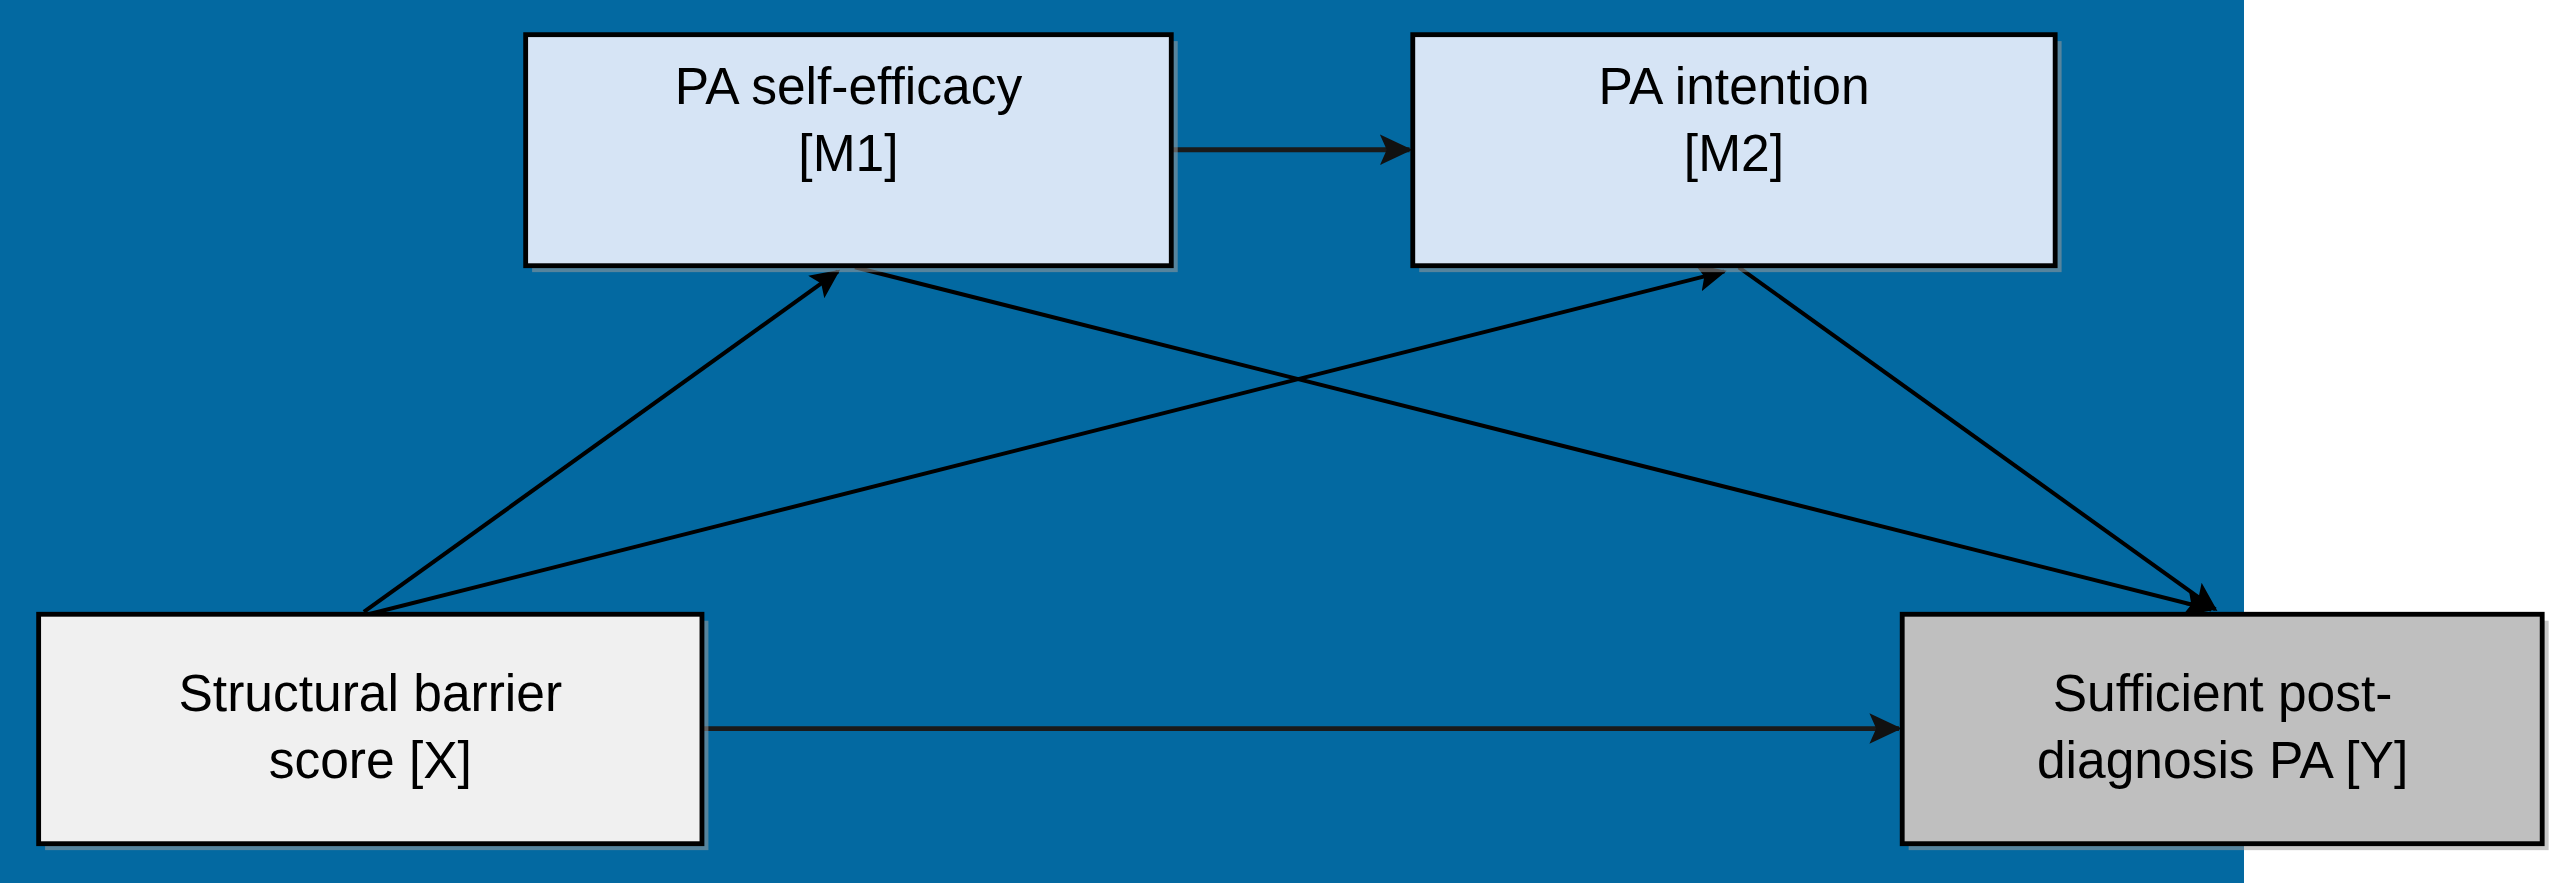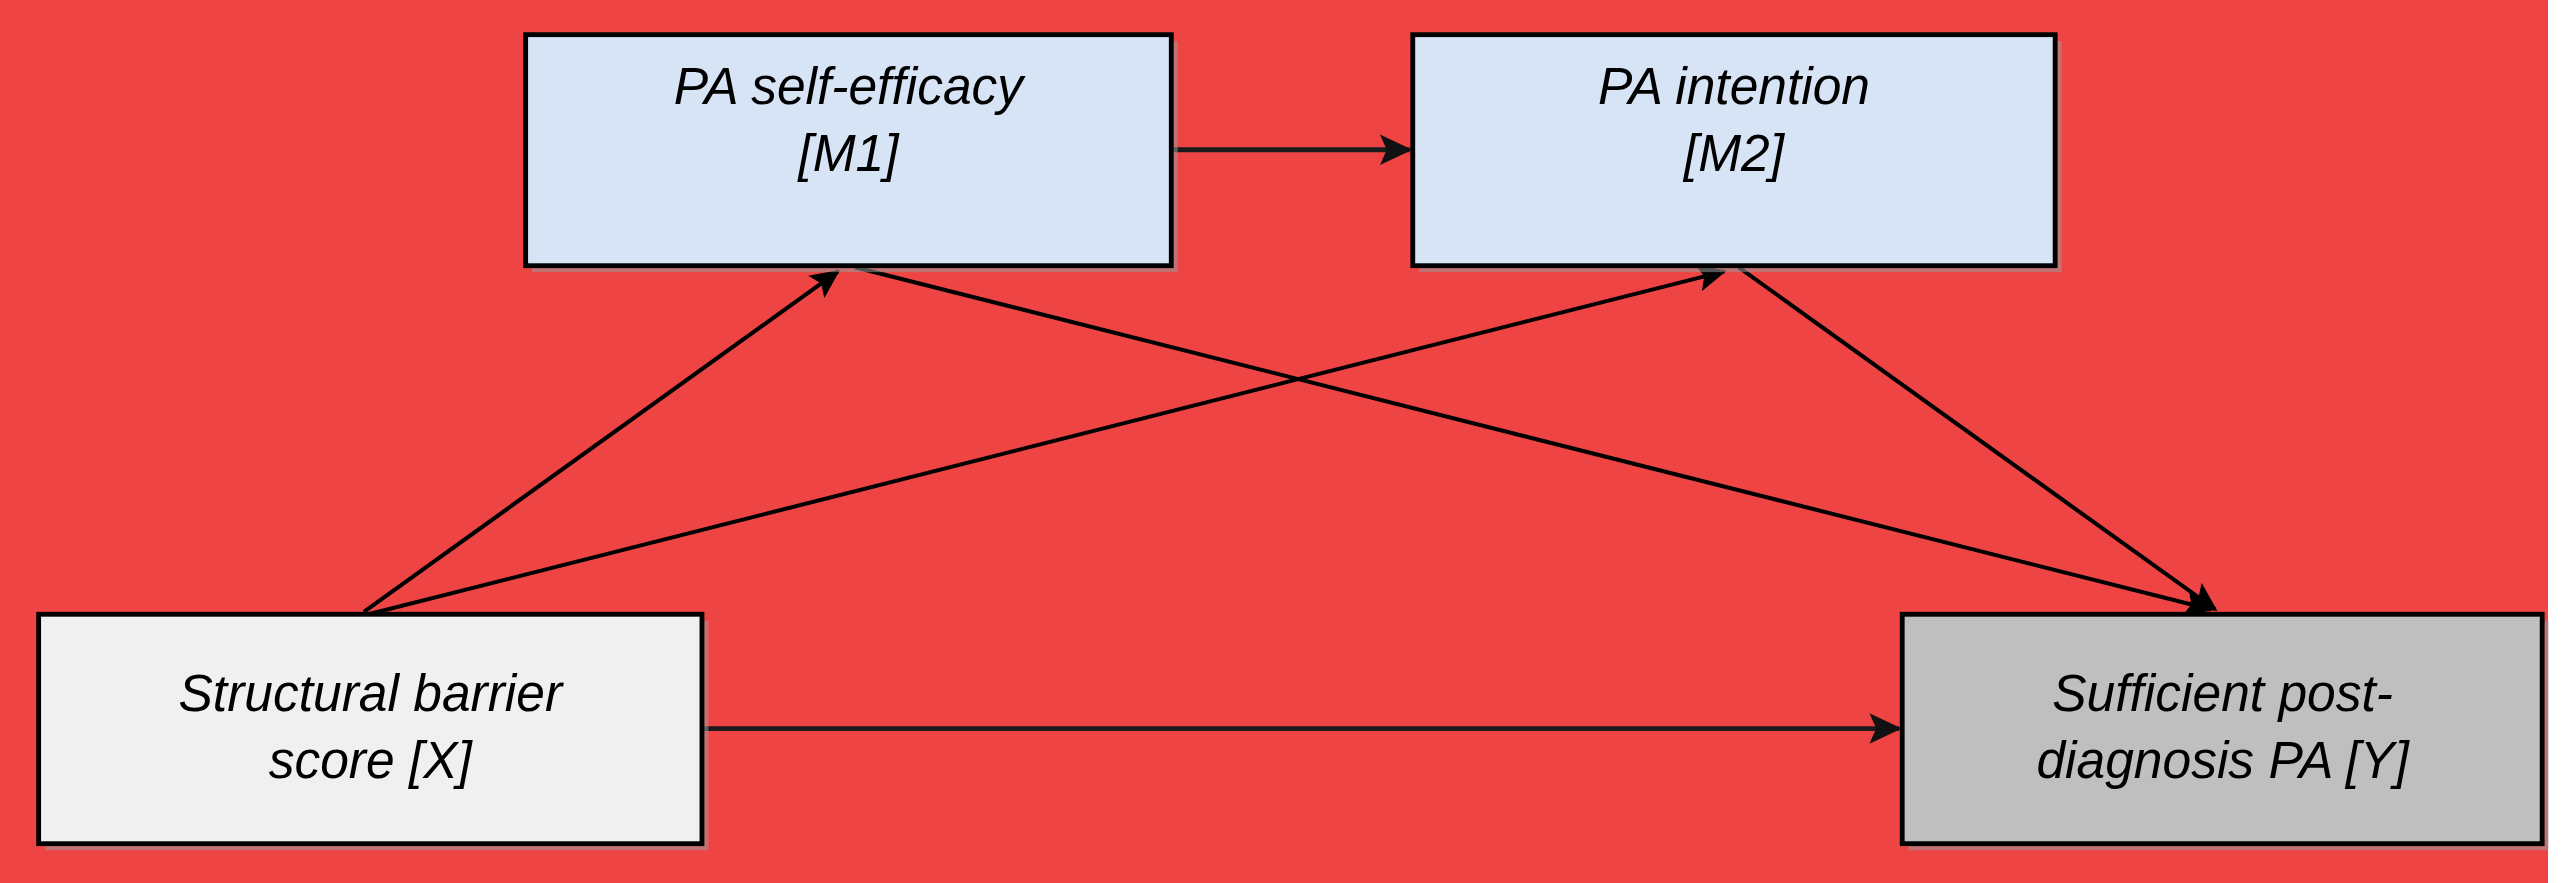--- a/index.html
+++ b/index.html
@@ -9,24 +9,23 @@
     background: #ffffff;
   }
   body {
     width: 2576px;
     height: 884px;
     overflow: hidden;
     font-family: "Liberation Sans", sans-serif;
   }
   #diagram-root {
     position: relative;
-    width: 2548px;
+    width: 2244px;
     height: 884px;
-    background: #ef4444;
-    font-style: italic;
+    background: #0369a1;
   }
   svg#diagram-svg {
     display: block;
     width: 2576px;
     height: 884px;
   }
   .node-box {
     stroke: #000000;
     stroke-width: 6;
   }

